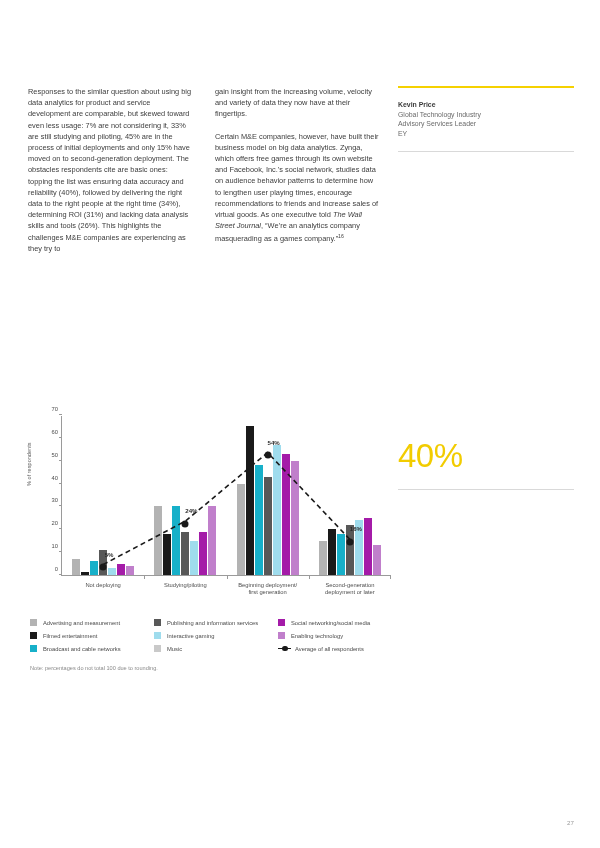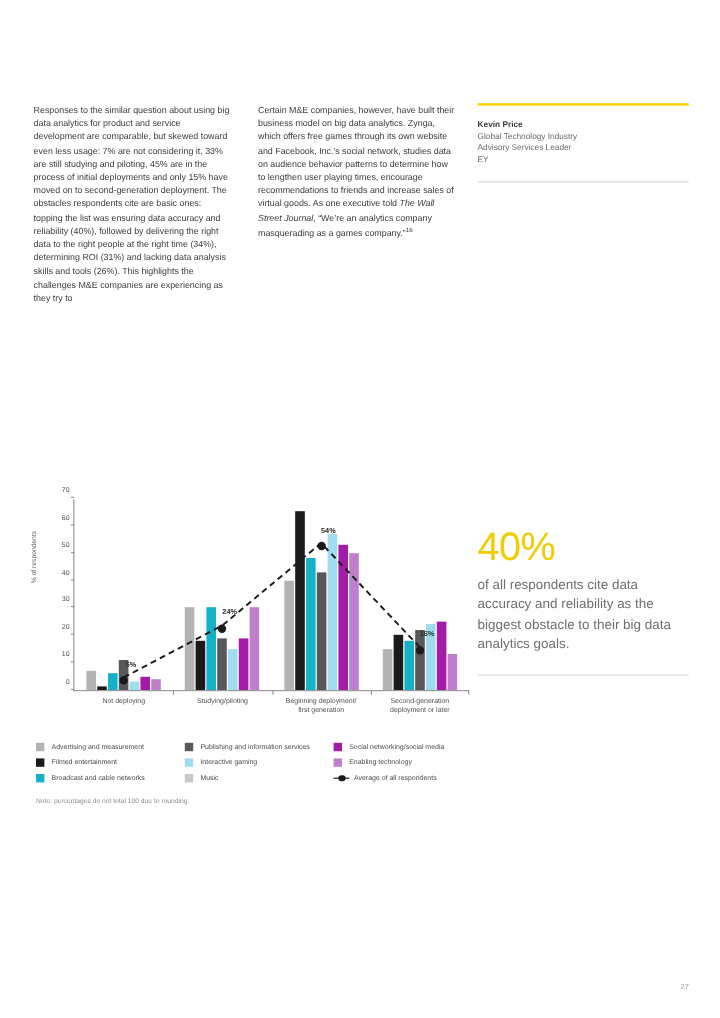--- a/index.html
+++ b/index.html
@@ -229,20 +229,21 @@
 </head>
 <body>
 
 <div class="page">
 
   <div class="body-cols">
     <div class="col left">
       <p>Responses to the similar question about using big data analytics for product and service development are comparable, but skewed toward even less usage: 7% are not considering it, 33% are still studying and piloting, 45% are in the process of initial deployments and only 15% have moved on to second-generation deployment. The obstacles respondents cite are basic ones: topping the list was ensuring data accuracy and reliability (40%), followed by delivering the right data to the right people at the right time (34%), determining ROI (31%) and lacking data analysis skills and tools (26%). This highlights the challenges M&amp;E companies are experiencing as they try to</p>
     </div>
     <div class="col right">
+      <p>gain insight from the increasing volume, velocity and variety of data they now have at their fingertips.</p>
       <p><span>Certain M&amp;E companies, however, have built their business model on big data analytics. Zynga, which offers free games through its own website and Facebook, Inc.'s social network, studies data on audience behavior patterns to determine how to lengthen user playing times, encourage recommendations to friends and increase sales of virtual goods. As one executive told </span><span class="it">The Wall Street Journal</span><span>, “We’re an analytics company masquerading as a games company.”</span><sup>16</sup></p>
     </div>
     <div style="clear:both"></div>
   </div>
 
   <div class="quote-card">
     <div class="rule-top"></div>
     <div class="quote-attr">
       <div class="name">Kevin Price</div>
       <div>Global Technology Industry</div>
@@ -381,18 +382,17 @@
         <div class="litem">
           <span class="avgmark"></span>
           <span>Average of all respondents</span>
         </div>
       </div>
     </div>
   <div class="note">Note: percentages do not total 100 due to rounding.</div>
 
   <div class="stat-card">
     <div class="stat-big">40%</div>
-    <div class="stat-text">of all respondents cite data accuracy and reliability as the biggest obstacle to their big data analytics goals.</div>
     <div class="stat-rule"></div>
   </div>
 
   <div class="pageno">27</div>
 </div>
 
 </body></html>

